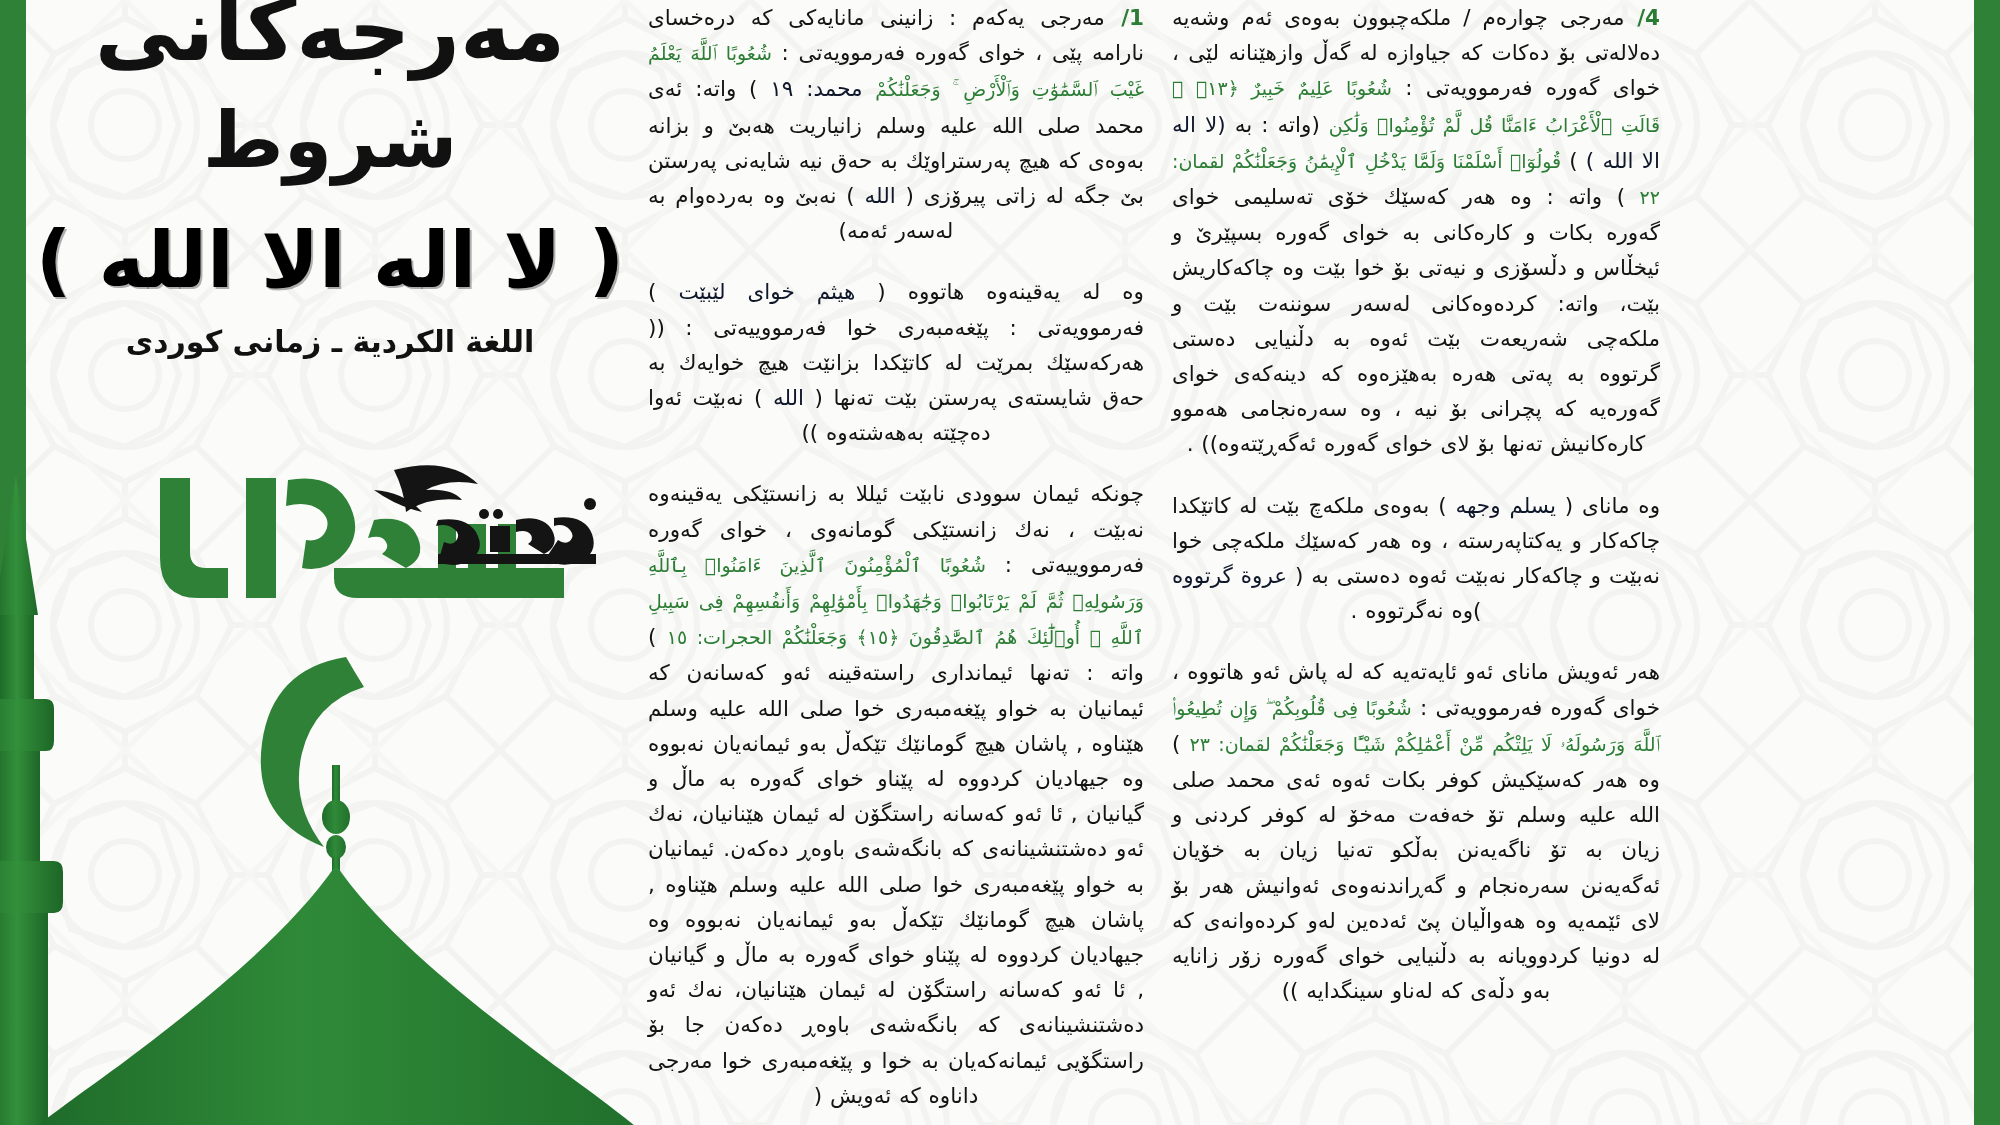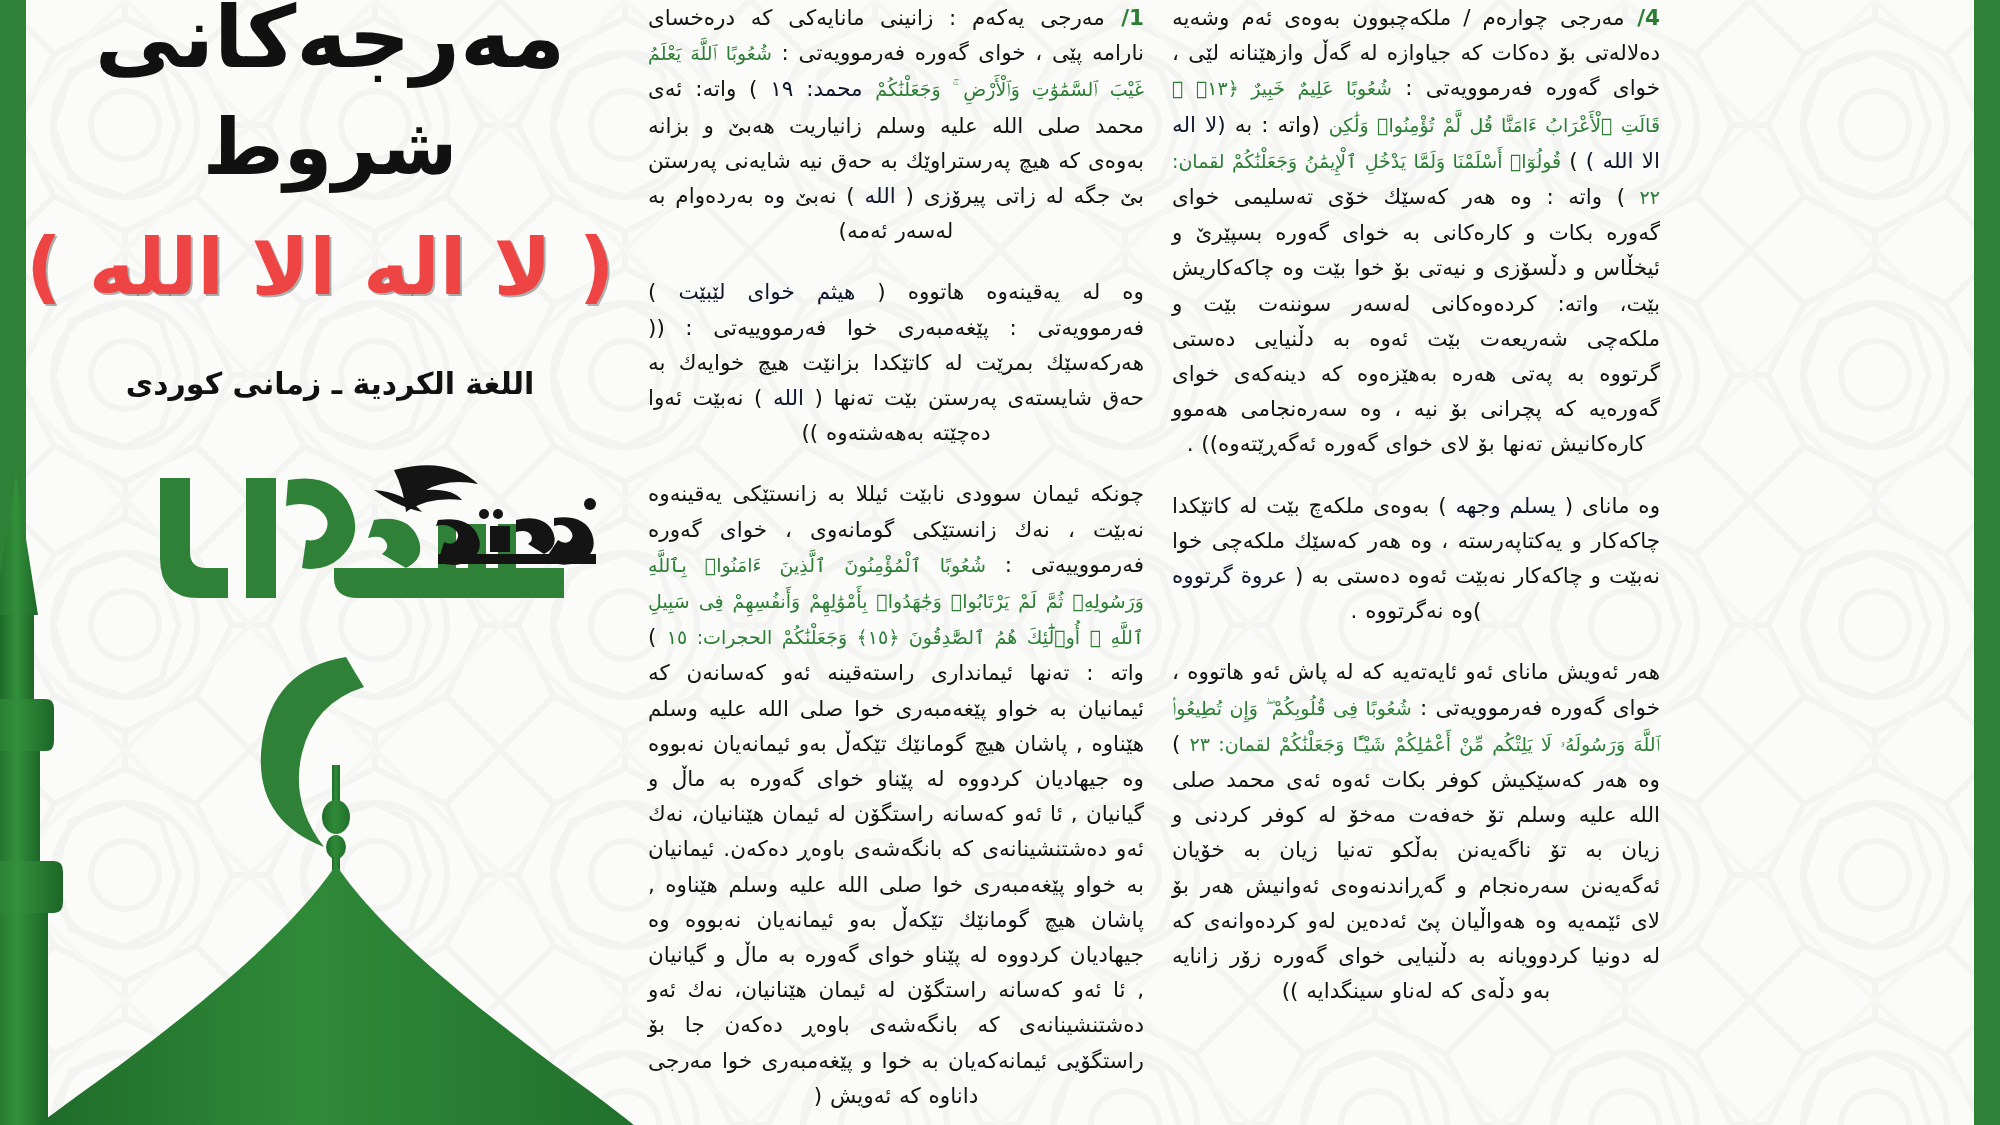--- a/index.html
+++ b/index.html
@@ -32,21 +32,21 @@
     position:absolute;top:0;left:26px;right:26px;bottom:0;
     display:flex;flex-direction:row-reverse;
     align-items:stretch;
   }
 
   .cover-panel{
     width:608px;flex:0 0 608px;
     position:relative;
     display:flex;flex-direction:column;
     align-items:center;
-    padding-top:7px;
+    padding-top:0px;
     box-sizing:border-box;
   }
 
   .text-col{
     flex:0 0 516px;width:516px;
     box-sizing:border-box;
     padding:0 14px;
     position:relative;
     direction:rtl;
     text-align:justify;
@@ -68,27 +68,27 @@
   .cover-title{
     font-size:86px;line-height:92px;font-weight:bold;color:#111;
     text-align:center;width:100%;margin-top:-16px;
     white-space:nowrap;
   }
   .cover-title2{
     font-size:78px;line-height:96px;font-weight:bold;color:#111;
     text-align:center;width:100%;margin-top:16px;
   }
   .cover-shahada{
-    font-size:78px;line-height:92px;font-weight:bold;color:#ef4444;
-    text-align:left;width:100%;margin-top:26px;
+    font-size:78px;line-height:92px;font-weight:bold;color:#000000;
+    text-align:center;width:100%;margin-top:26px;
     text-shadow:2px 2px 0 rgba(0,0,0,.30);
   }
   .cover-sub{
     font-size:30px;line-height:42px;font-weight:bold;color:#111;
-    text-align:center;width:100%;margin-top:50px;
+    text-align:center;width:100%;margin-top:15px;
   }
   .cover-sub2{
     font-size:30px;line-height:42px;font-weight:bold;color:#111;
     text-align:center;width:100%;margin-top:2px;
   }
 
   .brand-wrap{
     position:absolute;top:460px;right:26px;width:470px;height:180px;
   }
   .mosque-wrap{

